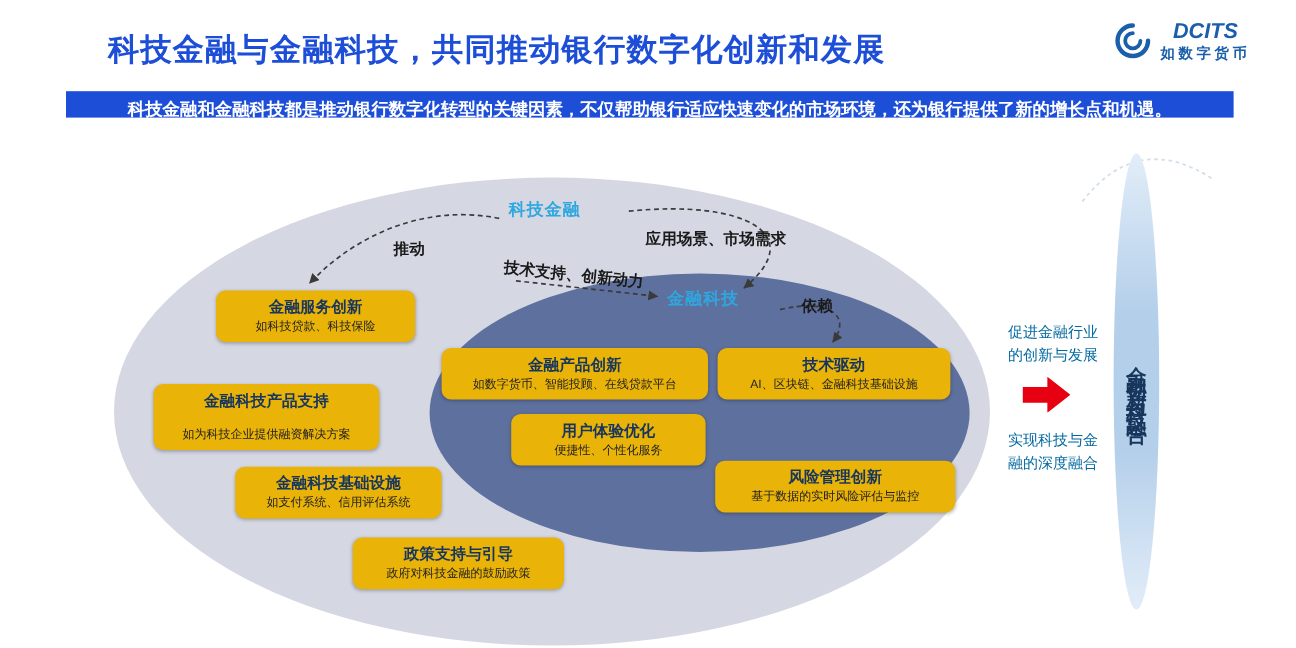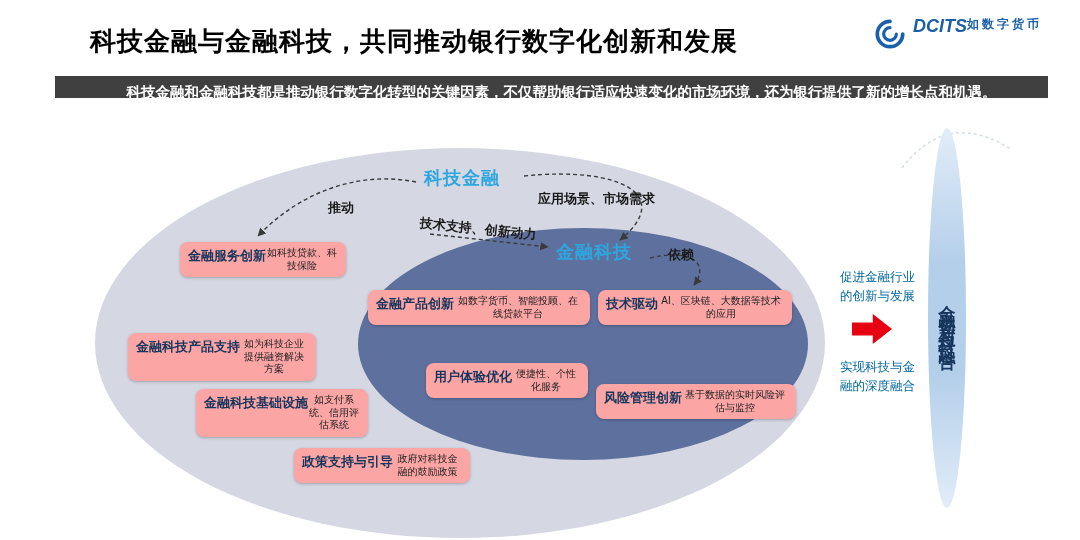--- a/index.html
+++ b/index.html
@@ -1,47 +1,47 @@
 <!DOCTYPE html>
 <html><head>
 <meta charset="utf-8">
 <style>
   html,body{margin:0;padding:0;background:#fff;}
   .slide{position:relative;width:1080px;height:540px;background:#ffffff;overflow:hidden;
          font-family:"Liberation Sans","DejaVu Sans",sans-serif;}
 
   .title{position:absolute;left:90px;top:24px;font-size:26px;font-weight:bold;
-         color:#000000;letter-spacing:1px;}
+         color:#1d4ed8;letter-spacing:1px;}
 
   .logo{position:absolute;right:38px;top:16px;display:flex;align-items:flex-start;}
   .logo-icon{margin-right:5px;}
-  .logo-texts{display:flex;flex-direction:row;align-items:flex-start;}
+  .logo-texts{display:flex;flex-direction:column;align-items:center;}
   .logo-name{font-size:18px;font-weight:bold;font-style:italic;color:#1B5FAA;line-height:20px;}
   .logo-sub{font-size:12px;color:#1B5FAA;letter-spacing:3px;font-weight:bold;}
 
   .banner{position:absolute;left:55px;top:76px;width:973px;height:22px;line-height:33px;
-          background:#404040;color:#ffffff;font-size:14.5px;font-weight:bold;text-align:center;padding-left:20px;}
+          background:#1d4ed8;color:#ffffff;font-size:14.5px;font-weight:bold;text-align:center;}
 
   .outer-ellipse{position:absolute;left:95px;top:148px;width:730px;height:390px;
                  background:#D5D8E3;border-radius:50%;}
   .inner-ellipse{position:absolute;left:358px;top:228px;width:450px;height:232px;
                  background:#5E709E;border-radius:50%;}
 
-  .cyan-label{position:absolute;font-size:18px;font-weight:bold;color:#2EA7E0;letter-spacing:1px;font-family:Liberation Serif, serif;}
+  .cyan-label{position:absolute;font-size:14px;font-weight:bold;color:#2EA7E0;letter-spacing:1px;font-family:Liberation Serif, serif;}
   .tech-fin{left:424px;top:166px;}
   .fin-tech{left:556px;top:240px;}
 
   .arrow-label{position:absolute;font-size:13px;font-weight:bold;color:#1a1a1a;}
   .push-label{left:328px;top:199px;}
   .scene-label{left:538px;top:190px;}
   .support-label{left:420px;top:214px;transform:rotate(6deg);transform-origin:left center;}
   .depend-label{left:668px;top:246px;}
 
-  .box{position:absolute;background:#fca5a5;border-radius:8px;padding:5px 8px;text-align:center;
-       box-shadow:0 1px 3px rgba(0,0,0,.25);display:flex;flex-direction:row;justify-content:center;}
+  .box{position:absolute;background:#eab308;border-radius:8px;padding:5px 8px;text-align:center;
+       box-shadow:0 1px 3px rgba(0,0,0,.25);display:flex;flex-direction:column;justify-content:center;}
   .box-title{font-size:13px;font-weight:bold;color:#17365D;margin-bottom:2px;white-space:nowrap;}
   .box-desc{font-size:10px;color:#222222;line-height:1.25;}
 
   .svg-overlay{position:absolute;left:0;top:0;width:1080px;height:540px;pointer-events:none;}
 
   .side-text{position:absolute;width:80px;font-size:12.5px;color:#0369a1;line-height:1.55;}
   .promote-text{left:840px;top:268px;}
   .achieve-text{left:840px;top:358px;}
 
   .red-arrow{position:absolute;left:852px;top:314px;width:40px;height:30px;background:#E60012;
@@ -96,42 +96,42 @@
 
   <div class="arrow-label push-label">推动</div>
   <div class="arrow-label scene-label">应用场景、市场需求</div>
   <div class="arrow-label support-label">技术支持、创新动力</div>
   <div class="arrow-label depend-label">依赖</div>
 
   <div class="box" style="left:180px;top:242px;width:150px;">
     <div class="box-title">金融服务创新</div>
     <div class="box-desc">如科技贷款、科技保险</div>
   </div>
-  <div class="box" style="left:128px;top:333px;width:172px;">
+  <div class="box" style="left:128px;top:320px;width:172px;gap:12px;">
     <div class="box-title">金融科技产品支持</div>
     <div class="box-desc">如为科技企业提供融资解决方案</div>
   </div>
   <div class="box" style="left:196px;top:389px;width:156px;">
     <div class="box-title">金融科技基础设施</div>
     <div class="box-desc">如支付系统、信用评估系统</div>
   </div>
   <div class="box" style="left:294px;top:448px;width:160px;">
     <div class="box-title">政策支持与引导</div>
     <div class="box-desc">政府对科技金融的鼓励政策</div>
   </div>
 
   <div class="box" style="left:368px;top:290px;width:206px;">
     <div class="box-title">金融产品创新</div>
     <div class="box-desc">如数字货币、智能投顾、在线贷款平台</div>
   </div>
   <div class="box" style="left:598px;top:290px;width:178px;">
     <div class="box-title">技术驱动</div>
-    <div class="box-desc">AI、区块链、大数据等技术的应用</div>
+    <div class="box-desc">AI、区块链、金融科技基础设施</div>
   </div>
-  <div class="box" style="left:426px;top:363px;width:146px;">
+  <div class="box" style="left:426px;top:345px;width:146px;">
     <div class="box-title">用户体验优化</div>
     <div class="box-desc">便捷性、个性化服务</div>
   </div>
   <div class="box" style="left:596px;top:363px;width:184px;margin-top:21px;">
     <div class="box-title">风险管理创新</div>
     <div class="box-desc">基于数据的实时风险评估与监控</div>
   </div>
 
   <div class="side-text promote-text">促进金融行业的创新与发展</div>
   <div class="red-arrow"></div>

